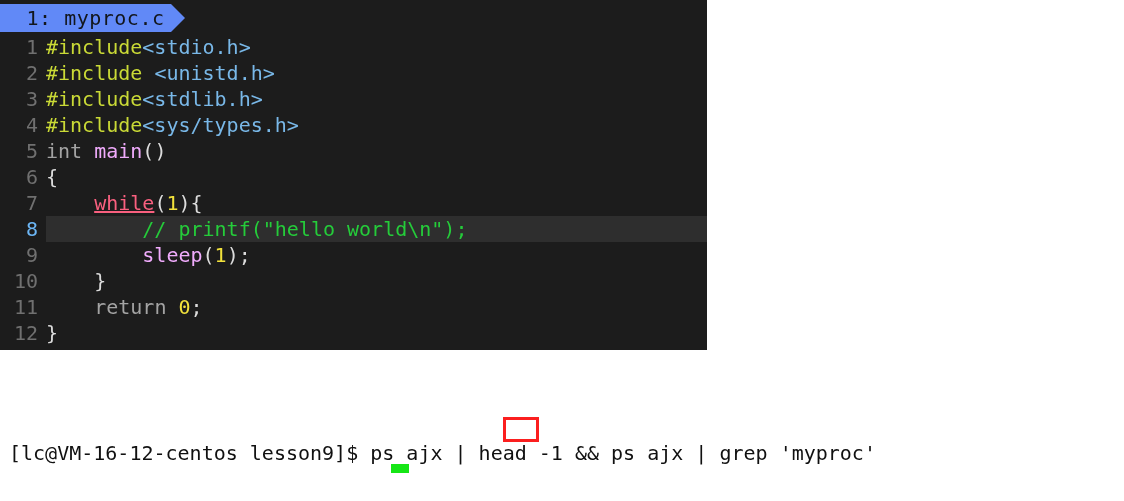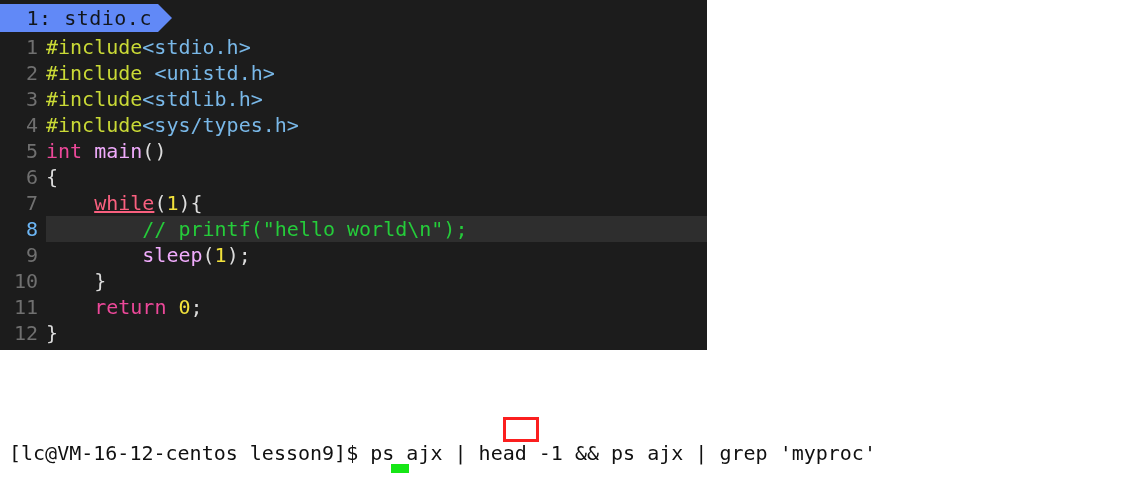--- a/index.html
+++ b/index.html
@@ -87,21 +87,21 @@
   }
   .code-line.current .ln {
     color: #6cb6f5;
     background: #1c1c1c;
   }
   .code-text { white-space: pre; }
 
   
   .t-pre   { color: #cada36; }   
   .t-hdr   { color: #79b8e8; }   
-  .t-type  { color: #ec4899; }   
+  .t-type  { color: #a3a3a3; }   
   .t-fn    { color: #f0abfc; }   
   .t-plain { color: #dcdcdc; }   
   .t-kw    { color: #f9607f; text-decoration: underline; }   
   .t-num   { color: #f2e23c; }   
   .t-cmt   { color: #25cc3a; }   
 
   
   #clipped-glyph-artifact {
     position: absolute;
     left: 131px;
@@ -163,21 +163,21 @@
     height: 9px;
     background: #16e616;
   }
 </style>
 </head>
 <body>
 
 <div id="editor-pane">
 
   <div id="tab-bar">
-    <span class="tab"> 1: stdio.c</span>
+    <span class="tab"> 1: myproc.c</span>
   </div>
 
   <div id="code-area"><div class="code-line"><span class="ln">1</span><span class="code-text"><span class="t-pre">#include</span><span class="t-hdr">&lt;stdio.h&gt;</span></span></div><div class="code-line"><span class="ln">2</span><span class="code-text"><span class="t-pre">#include</span><span class="t-plain"> </span><span class="t-hdr">&lt;unistd.h&gt;</span></span></div><div class="code-line"><span class="ln">3</span><span class="code-text"><span class="t-pre">#include</span><span class="t-hdr">&lt;stdlib.h&gt;</span></span></div><div class="code-line"><span class="ln">4</span><span class="code-text"><span class="t-pre">#include</span><span class="t-hdr">&lt;sys/types.h&gt;</span></span></div><div class="code-line"><span class="ln">5</span><span class="code-text"><span class="t-type">int</span><span class="t-plain"> </span><span class="t-fn">main</span><span class="t-plain">()</span></span></div><div class="code-line"><span class="ln">6</span><span class="code-text"><span class="t-plain">{</span></span></div><div class="code-line"><span class="ln">7</span><span class="code-text"><span class="t-plain">    </span><span class="t-kw">while</span><span class="t-plain">(</span><span class="t-num">1</span><span class="t-plain">){</span></span></div><div class="code-line current"><span class="ln">8</span><span class="code-text"><span class="t-plain">        </span><span class="t-cmt">// printf("hello world\n");</span></span></div><div class="code-line"><span class="ln">9</span><span class="code-text"><span class="t-plain">        </span><span class="t-fn">sleep</span><span class="t-plain">(</span><span class="t-num">1</span><span class="t-plain">);</span></span></div><div class="code-line"><span class="ln">10</span><span class="code-text"><span class="t-plain">    }</span></span></div><div class="code-line"><span class="ln">11</span><span class="code-text"><span class="t-plain">    </span><span class="t-type">return</span><span class="t-plain"> </span><span class="t-num">0</span><span class="t-plain">;</span></span></div><div class="code-line"><span class="ln">12</span><span class="code-text"><span class="t-plain">}</span></span></div></div>
 
 </div>
 
 <div id="clipped-glyph-artifact">
   <span>--</span>
 </div>
 

